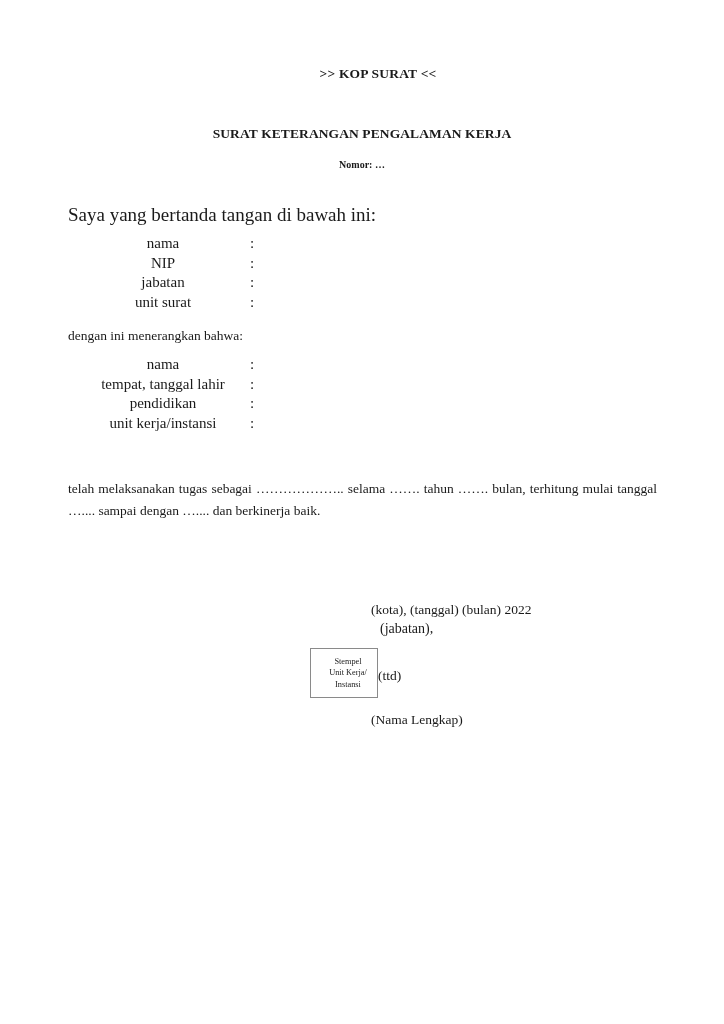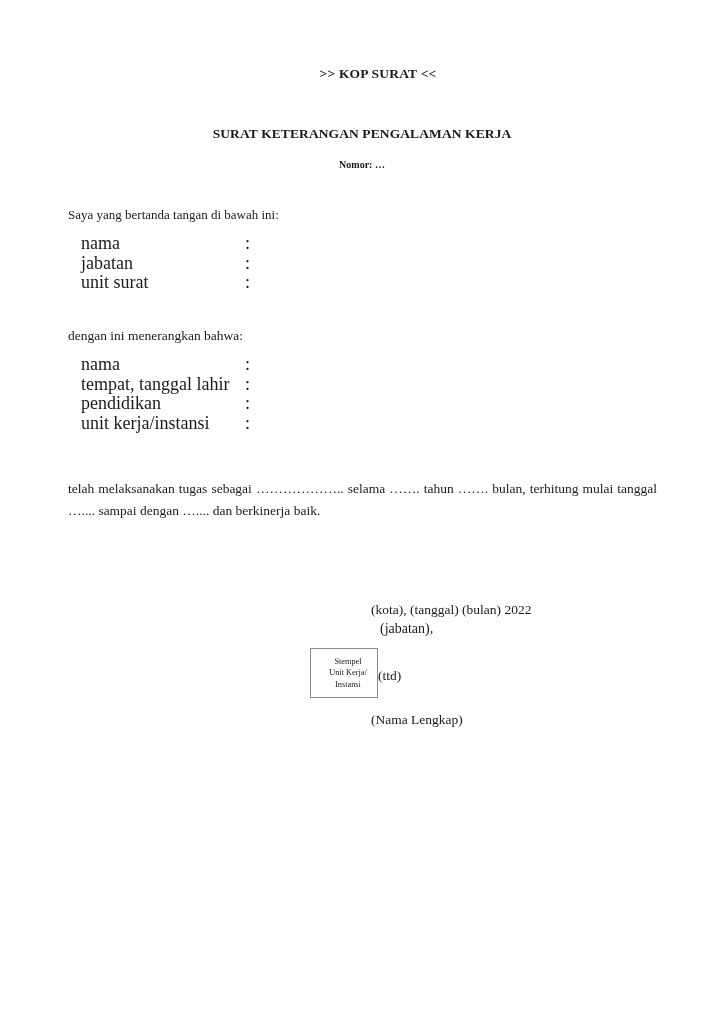--- a/index.html
+++ b/index.html
@@ -59,21 +59,21 @@
     font-size: 10px;
     font-weight: bold;
   }
 
   
   .intro-1 {
     position: absolute;
     left: 68px;
     top: 205px;
     width: 590px;
-    font-size: 13px;
+    font-size: 19px;
     line-height: 19.5px;
   }
 
   .intro-2 {
     position: absolute;
     left: 68px;
     top: 326px;
     width: 590px;
     font-size: 13.5px;
     line-height: 19.5px;
@@ -85,23 +85,24 @@
     font-size: 13.5px;
     line-height: 19.6px;
     border-collapse: collapse;
   }
   .field-list.list-one { top: 234px; }
   .field-list.list-two { top: 355px; }
 
   .field-list td {
     padding: 0;
     vertical-align: top;
-    font-size: 18px;
+    font-size: 15px;
     line-height: 19.6px;
     white-space: nowrap;
+    text-align: center;
   }
   .field-list td.label { width: 164px; }
   .field-list td.colon { width: 14px; }
 
   .para {
     position: absolute;
     left: 68px;
     width: 589px;
     font-size: 13.5px;
     line-height: 22px;
@@ -179,20 +180,25 @@
   <div class="intro-1">Saya yang bertanda tangan di bawah ini:</div>
 
   <table class="field-list list-one">
     <tbody>
       <tr>
         <td class="label">nama</td>
         <td class="colon">:</td>
         <td class="value"></td>
       </tr>
       <tr>
+        <td class="label">NIP</td>
+        <td class="colon">:</td>
+        <td class="value"></td>
+      </tr>
+      <tr>
         <td class="label">jabatan</td>
         <td class="colon">:</td>
         <td class="value"></td>
       </tr>
       <tr>
         <td class="label">unit surat</td>
         <td class="colon">:</td>
         <td class="value"></td>
       </tr>
     </tbody>

